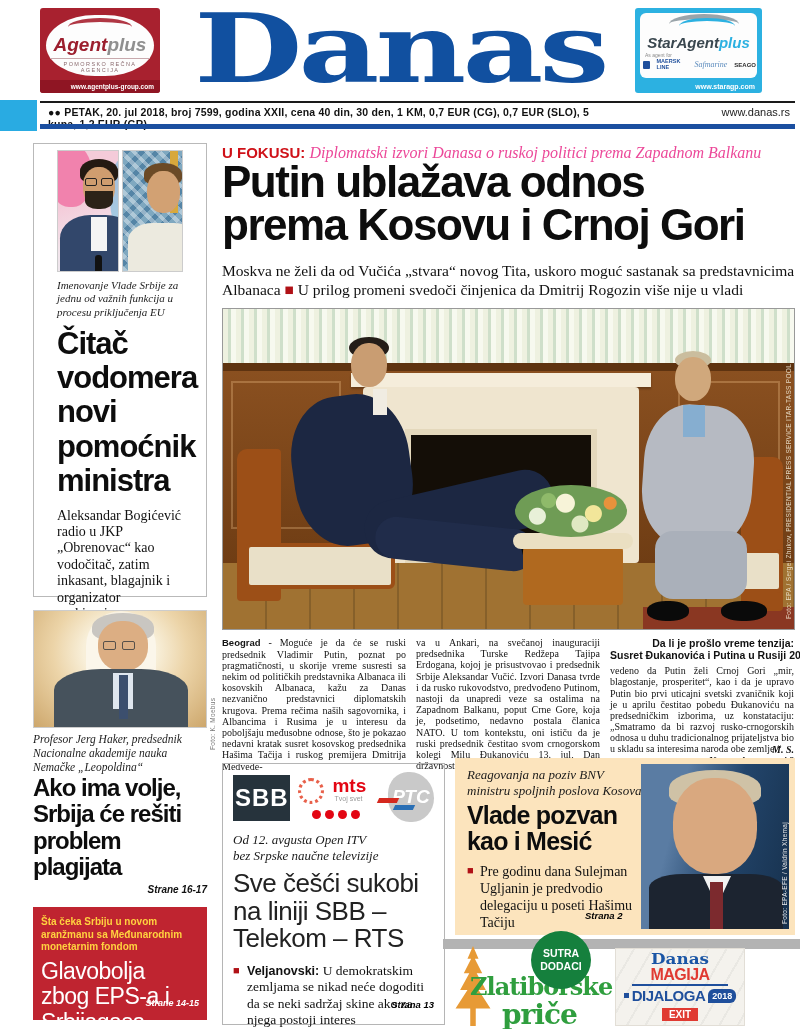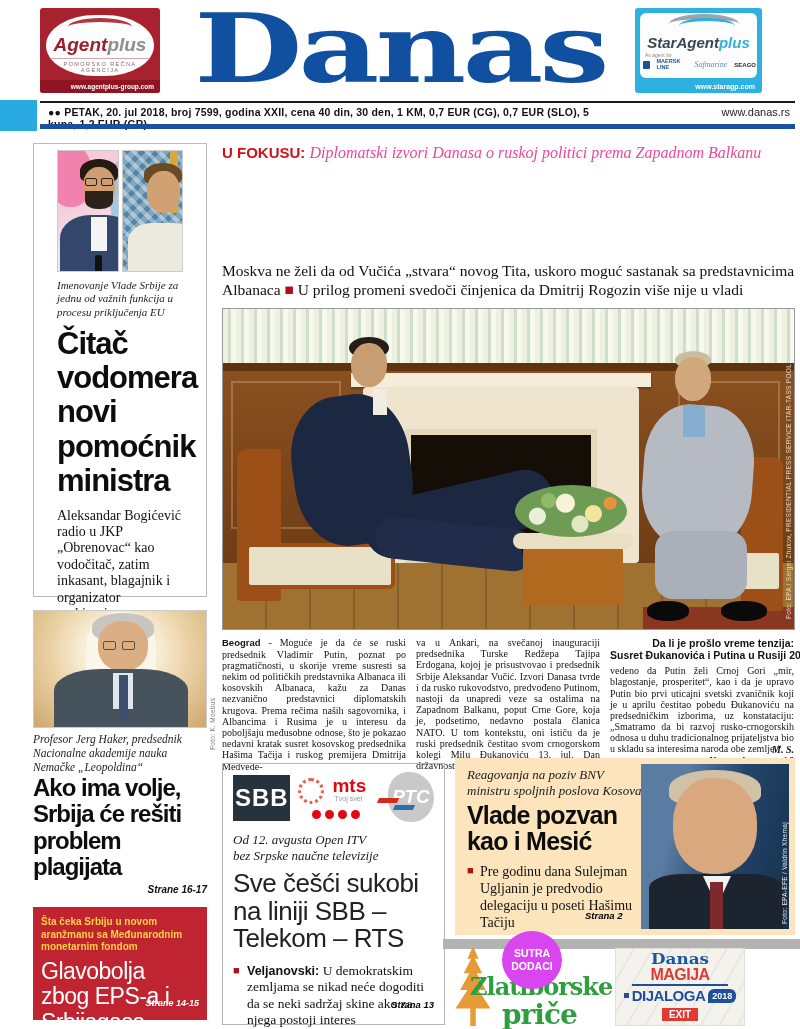--- a/index.html
+++ b/index.html
@@ -144,21 +144,21 @@
   .pac-photo .suit { position:absolute; left:8px; top:110px; width:134px; height:55px; background:#1c2430; border-radius:25% 25% 0 0; }
   .pac-photo .shirt { position:absolute; left:62px; top:112px; width:28px; height:30px; background:#f2f2f2; clip-path:polygon(0 0,100% 0,50% 100%); }
   .pac-photo .tie { position:absolute; left:69px; top:118px; width:13px; height:47px; background:#7c2a2e; }
 
   
   .graybar { left:443px; top:939px; width:357px; height:10px; background:#b3b3b3; }
   .tree { left:450px; top:946px; width:46px; height:80px; background:#e79a36;
     clip-path:polygon(50% 0, 62% 16%, 54% 16%, 70% 34%, 58% 34%, 78% 55%, 62% 55%, 88% 78%, 56% 78%, 56% 100%, 44% 100%, 44% 78%, 12% 78%, 38% 55%, 22% 55%, 42% 34%, 30% 34%, 46% 16%, 38% 16%); }
   .zl1 { left:470px; top:972px; width:160px; font-family:"DejaVu Serif", serif; font-weight:bold; font-size:24px; letter-spacing:-1px; color:#2f9e3e; }
   .zl2 { left:502px; top:998px; width:100px; font-family:"DejaVu Serif", serif; font-weight:bold; font-size:28px; letter-spacing:-1px; color:#2f9e3e; }
-  .badge { left:502px; top:931px; width:60px; height:58px; background:#d946ef; border-radius:50%; color:#fff; font-size:10.5px; font-weight:bold; text-align:center; padding-top:16px; line-height:1.25; white-space:pre; }
+  .badge { left:531px; top:931px; width:60px; height:58px; background:#15803d; border-radius:50%; color:#fff; font-size:10.5px; font-weight:bold; text-align:center; padding-top:16px; line-height:1.25; white-space:pre; }
   .magija { left:615px; top:948px; width:130px; height:78px; background:#f4f2ed; text-align:center; padding-top:3px;
     background-image:repeating-linear-gradient(120deg, rgba(0,0,0,.045) 0 2px, transparent 2px 16px); box-shadow:0 0 0 1px #e2ded6 inset; }
   .magija .brand { color:#1a55a5; font-family:"DejaVu Serif", serif; font-weight:bold; font-size:14px; transform:scaleX(1.2); }
   .magija .t1 { color:#e03a32; font-weight:bold; font-size:16px; line-height:1; letter-spacing:-.5px; }
   .magija .rule { width:96px; height:2px; background:#1f4f9c; margin:1px auto; }
   .magija .row2 { display:flex; align-items:center; justify-content:center; gap:3px; }
   .magija .dot { width:5px; height:5px; background:#1f4f9c; display:inline-block; }
   .magija .t2 { color:#1f4f9c; font-weight:bold; font-size:15px; letter-spacing:-.5px; }
   .magija .bub { background:#1f4f9c; color:#fff; font-weight:bold; font-size:9px; padding:2px 4px; border-radius:6px 6px 6px 0; }
   .magija .exit { display:inline-block; margin-top:2px; background:#e03a32; color:#fff; font-weight:bold; font-size:10px; padding:1px 7px; }
@@ -252,20 +252,22 @@
     <div class="h pre">Glavobolja
 zbog EPS-a i
 Srbijagasa</div>
     <div class="p">Strane 14-15</div>
   </div>
 
   <div class="abs kickrow">
     <span class="lbl">U FOKUSU:</span>
     <span class="txt">Diplomatski izvori Danasa o ruskoj politici prema Zapadnom Balkanu</span>
   </div>
+  <div class="abs mainhead pre">Putin ublažava odnos
+prema Kosovu i Crnoj Gori</div>
   <div class="abs deck serif">
     <span>Moskva ne želi da od Vučića „stvara“ novog Tita, uskoro moguć sastanak sa predstavnicima Albanaca</span>
     <span class="rsq">■</span>
     <span>U prilog promeni svedoči činjenica da Dmitrij Rogozin više nije u vladi</span>
   </div>
 
   <div class="abs main-photo">
     <div class="mp" style="left:0;top:0;width:573px;height:54px;background:repeating-linear-gradient(90deg,#eef1e0 0 5px,#cfdfca 5px 8px,#f7f9ef 8px 13px)"></div>
     <div class="mp" style="left:0;top:54px;width:573px;height:8px;background:#5e3310"></div>
     <div class="mp" style="left:0;top:62px;width:573px;height:192px;background:linear-gradient(180deg,#8a5020,#6f3d14)"></div>

